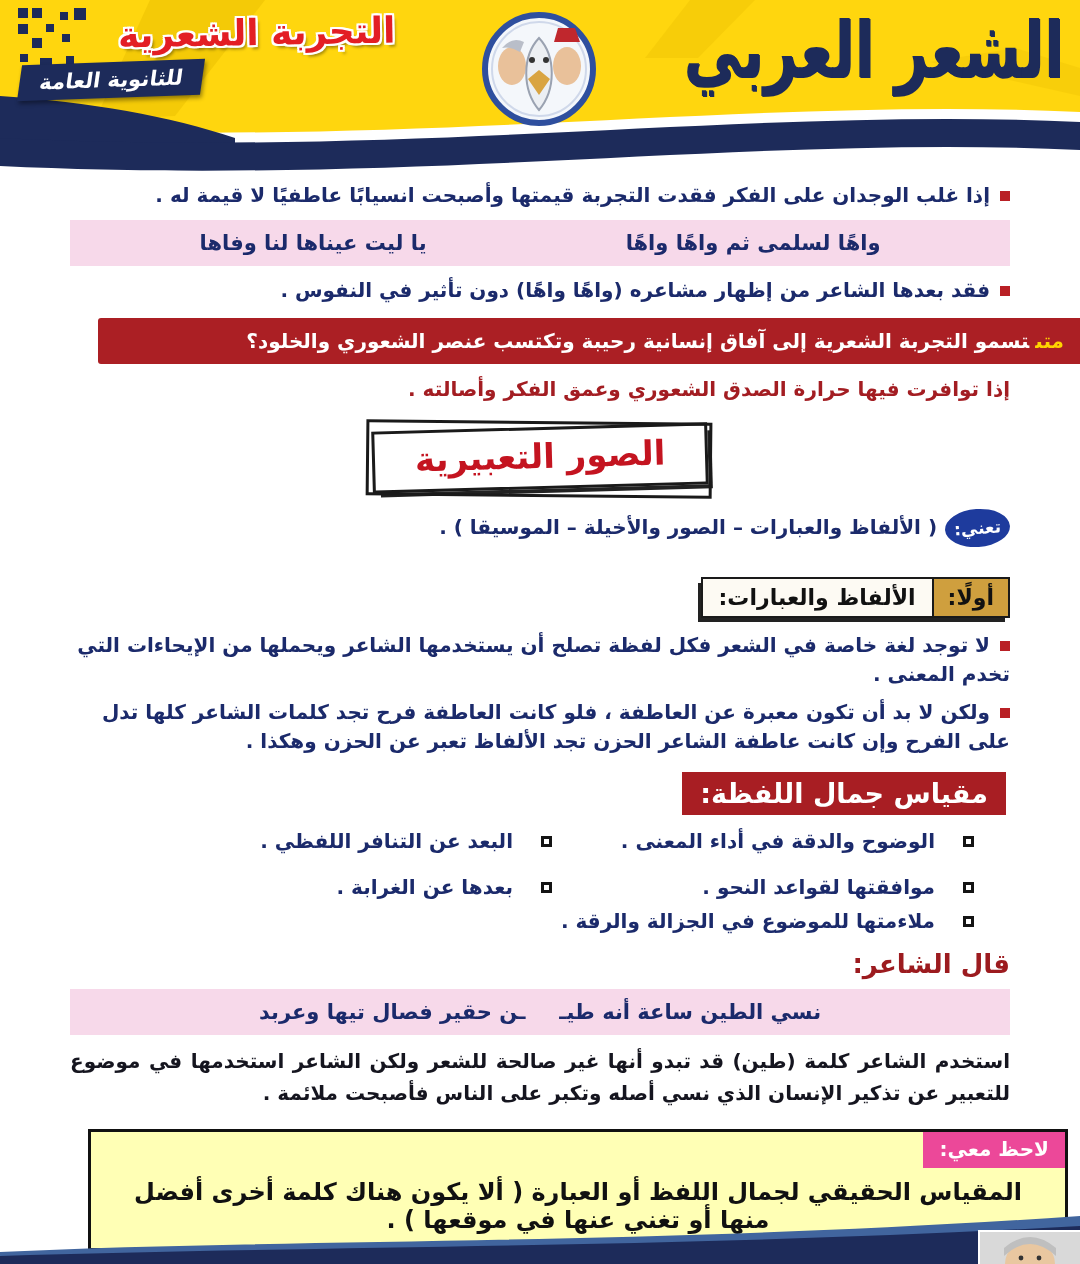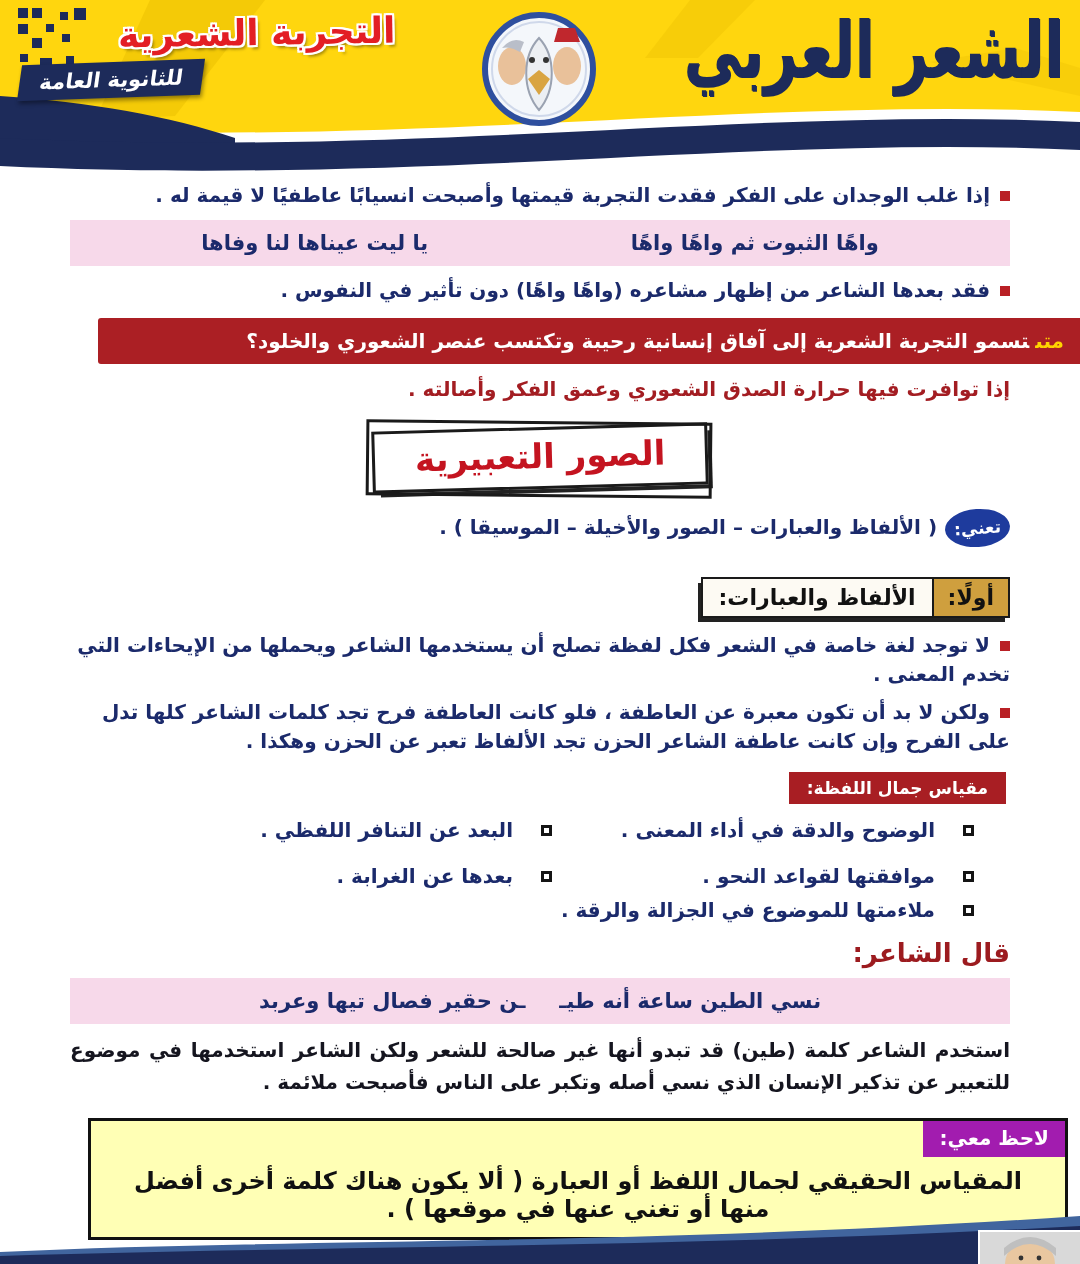--- a/index.html
+++ b/index.html
@@ -39,31 +39,31 @@
   .title-box::before{content:"";position:absolute;inset:-9px -7px -11px -9px;border:3px solid #1a1a1a;
       transform:rotate(2.2deg);pointer-events:none;}
   .means{margin:16px 0;}
   .means-pill{background:#1e3b9d;color:#fff;border-radius:50%;padding:9px 9px;font-size:17px;
       display:inline-block;margin-left:8px;transform:rotate(-4deg);}
   .first-box{display:inline-flex;border:2px solid #1a1a1a;box-shadow:-4px 5px 0 -1px #222;
       margin:14px 0 4px;font-size:22px;color:#111;background:#fdfaf3;align-items:stretch;}
   .badge{background:#cf9f3e;padding:6px 14px;border-left:2px solid #1a1a1a;}
   .first-title{padding:6px 16px;}
   .crit-title{background:#a81e23;color:#fff;width:fit-content;padding:6px 18px;margin:16px 4px 12px 0;
-      font-size:17px;}
+      font-size:27px;}
   .crit-grid{display:grid;grid-template-columns:1fr 1fr;row-gap:22px;padding-left:60px;
       padding-right:36px;margin:14px 0 10px;}
   .crit-item{display:flex;align-items:center;gap:28px;color:#1b2a6b;}
   .sqb{width:11px;height:11px;background:#141414;position:relative;flex:none;}
   .sqb::after{content:"";position:absolute;inset:3px;background:#fff;}
   .single{padding-right:36px;margin:6px 0 10px;}
   .poet-said{color:#9c1b1f;margin:16px 0 8px;font-size:26px;}
   .explain{text-align:justify;line-height:1.6;margin:10px 0;color:#15151f;}
   .note-box{border:3px solid #111;background:#ffffb5;margin:20px -58px 0 18px;padding:0 0 12px;}
-  .note-label{display:inline-block;background:#a21caf;color:#fff;padding:5px 16px 7px;font-size:20px;}
+  .note-label{display:inline-block;background:#ec4899;color:#fff;padding:5px 16px 7px;font-size:20px;}
   .note-text{text-align:center;padding:10px 24px 2px;color:#111;font-size:24px;}
 
   
   .footer-svg{position:absolute;bottom:0;left:0;display:block;}
   .person{position:absolute;right:0;bottom:0;width:100px;height:32px;overflow:hidden;
       border-left:2px solid #fff;border-top:2px solid #fff;background:#d9d9d9;}
 </style>
 </head>
 <body>
 
@@ -122,21 +122,21 @@
     <div class="brand">الشعر العربي</div>
   </header>
 
   <main class="content">
 
     <p class="pt">
       <span class="rb"></span><span>إذا غلب الوجدان على الفكر فقدت التجربة قيمتها وأصبحت انسيابًا عاطفيًا لا قيمة له .</span>
     </p>
 
     <div class="verse">
-      <span>واهًا الثبوت ثم واهًا واهًا</span>
+      <span>واهًا لسلمى ثم واهًا واهًا</span>
       <span>يا ليت عيناها لنا وفاها</span>
     </div>
 
     <p class="pt">
       <span class="rb"></span><span>فقد بعدها الشاعر من إظهار مشاعره (واهًا واهًا) دون تأثير في النفوس .</span>
     </p>
 
     <div class="qbox">
       <span class="q-prefix">متى</span><span>تسمو التجربة الشعرية إلى آفاق إنسانية رحيبة وتكتسب عنصر الشعوري والخلود؟</span>
     </div>

